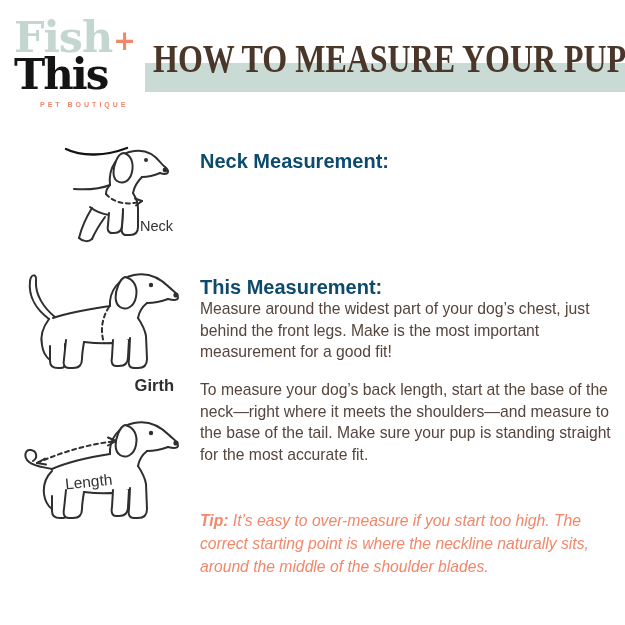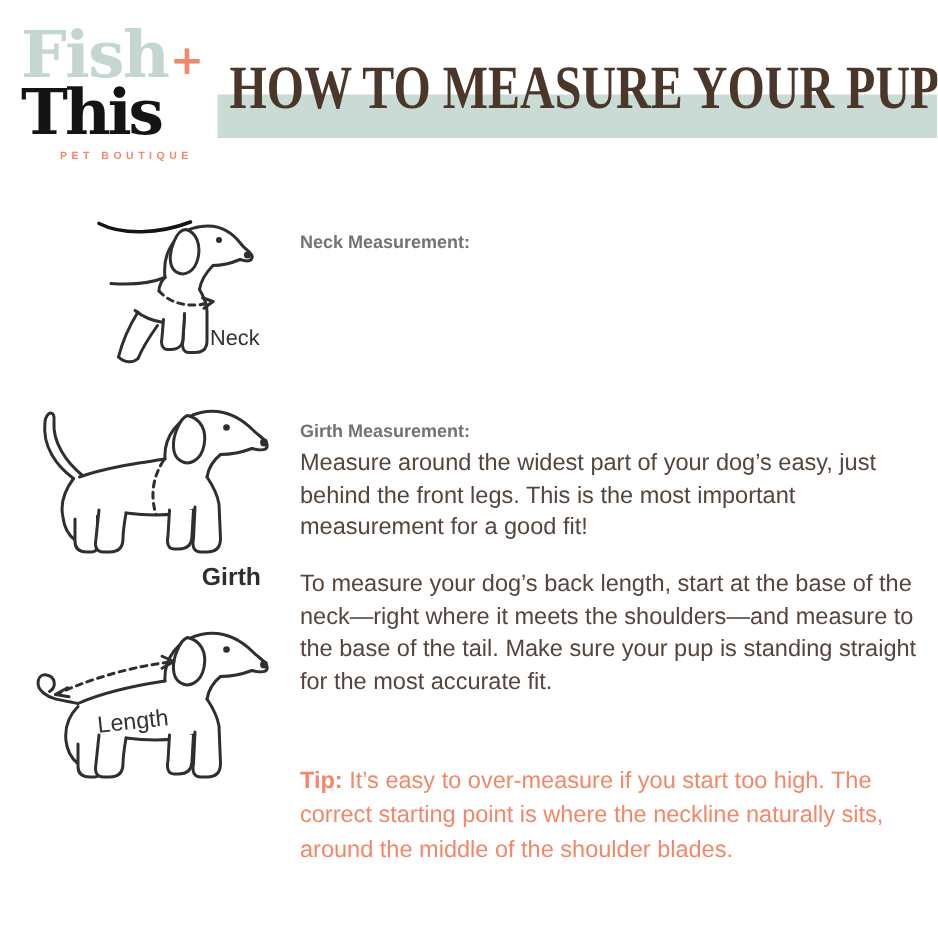--- a/index.html
+++ b/index.html
@@ -46,29 +46,29 @@
     position: absolute; left: 153px; top: 38px; z-index: 1;
     font-family: "Liberation Serif", serif;
     font-size: 41px; line-height: 1.0; font-weight: 700;
     color: #4a372a; white-space: nowrap;
     transform: scaleX(0.78); transform-origin: left top;
     letter-spacing: 0px;
   }
 
   
   .section { position: absolute; left: 200px; width: 414px; color: #55453c; }
-  .section-heading { font-size: 12px; font-weight: 700; line-height: 22px; color: #737373; }
+  .section-heading { font-size: 20px; font-weight: 700; line-height: 22px; color: #0c4a6e; }
   .section-body { font-size: 15.7px; line-height: 21.5px; }
   .sec-neck   { top: 150px; }
   .sec-girth  { top: 276px; }
   .sec-length { top: 379px; }
 
   .tip {
     position: absolute; left: 200px; top: 509px; width: 414px;
-    font-size: 15.7px; line-height: 23px;
+    font-style: italic; font-size: 15.7px; line-height: 23px;
     color: #f2876a;
   }
   .tip-label { font-weight: 700; }
 
   
   .diagram { position: absolute; }
   .diag-neck   { left: 62px;  top: 145px; width: 145px; height: 105px; }
   .diag-girth  { left: 8px;   top: 266px; width: 180px; height: 130px; }
   .diag-length { left: 8px;   top: 413px; width: 180px; height: 135px; }
 
@@ -176,22 +176,22 @@
       <circle cx="143" cy="20" r="2.2" fill="#2f2f2f"></circle>
     </svg>
     <div class="label-length">Length</div>
   </div>
 
   <div class="section sec-neck">
     <div class="section-heading">Neck Measurement:</div>
   </div>
 
   <div class="section sec-girth">
-    <div class="section-heading">Girth Measurement:</div>
-    <div class="section-body">Measure around the widest part of your dog’s easy, just behind the front legs. This is the most important measurement for a good fit!</div>
+    <div class="section-heading">This Measurement:</div>
+    <div class="section-body">Measure around the widest part of your dog’s chest, just behind the front legs. Make is the most important measurement for a good fit!</div>
   </div>
 
   <div class="section sec-length">
     <div class="section-body">To measure your dog’s back length, start at the base of the neck—right where it meets the shoulders—and measure to the base of the tail. Make sure your pup is standing straight for the most accurate fit.</div>
   </div>
 
   <div class="tip"><span class="tip-label">Tip:</span> <span>It’s easy to over-measure if you start too high. The correct starting point is where the neckline naturally sits, around the middle of the shoulder blades.</span></div>
 
 </div>
 

